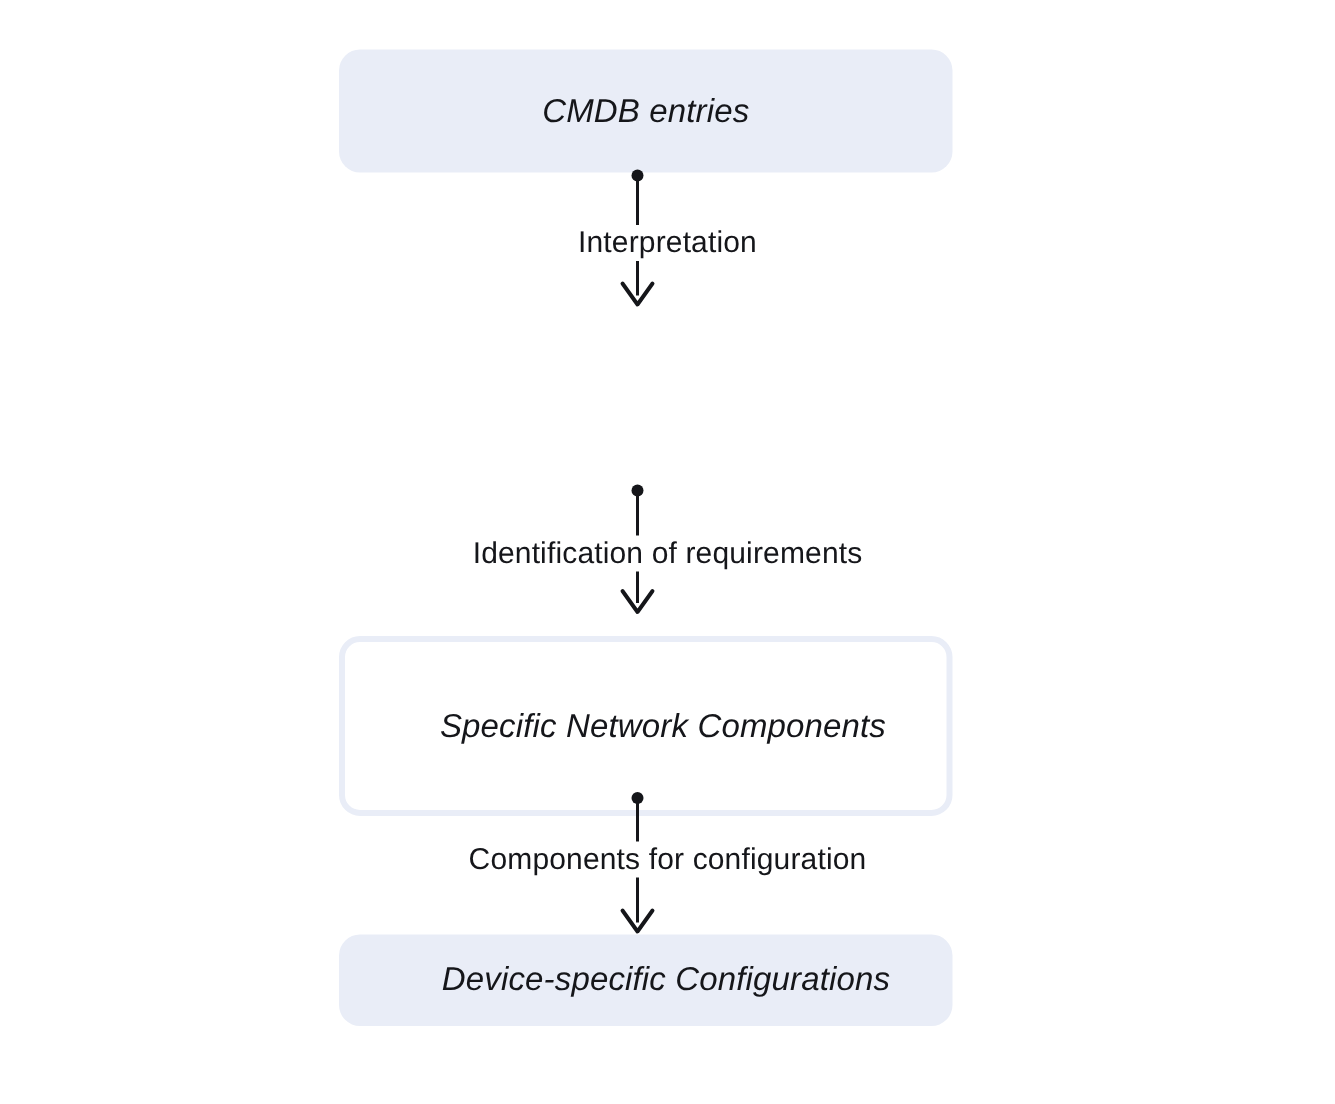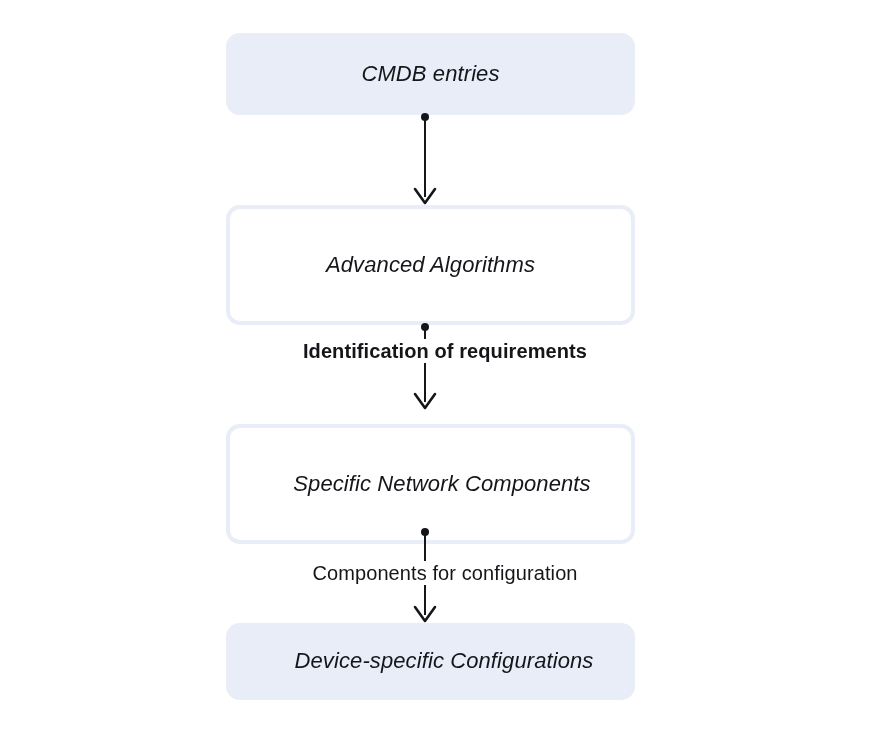--- a/index.html
+++ b/index.html
@@ -49,21 +49,21 @@
     border: none;
   }
   .node--outlined {
     background: #ffffff;
     border: 4px solid #e9edf7;
   }
 
   #node-0 { top: 33px;  height: 82px;  }
   #node-1 { top: 205px; height: 120px; }
   #node-2 { top: 424px; height: 120px; padding-left: 23px; }
-  #node-3 { top: 623px; height: 77px; padding-left: 27px;  }
+  #node-3 { top: 623px; height: 61px; padding-left: 27px;  }
 
   
   .connector {
     position: absolute;
     left: 0;
     width: 890px;
     pointer-events: none;
   }
   .connector svg {
     display: block;
@@ -85,44 +85,44 @@
     color: #15161a;
     letter-spacing: 0.1px;
   }
   .edge-label .edge-label-text {
     display: inline-block;
     background: #ffffff;
     padding: 0 7px;
   }
 
   #edge-label-0 { top: 150px; }
-  #edge-label-1 { top: 339px; font-weight: bold; }
+  #edge-label-1 { top: 357px; }
   #edge-label-2 { top: 561px; }
 </style>
 </head>
 <body>
 
 <div id="flow-canvas">
 
   <div class="node node--filled" id="node-0">
     <span class="node-label">CMDB entries</span>
   </div>
 
   <div class="connector" id="connector-0">
     <svg width="890" height="94" viewBox="0 0 890 94" aria-hidden="true">
       <circle cx="425" cy="4" r="4" fill="#15161a"></circle>
       <line x1="425" y1="4" x2="425" y2="84" stroke="#15161a" stroke-width="2"></line>
       <polyline points="415,76 425,90 435,76" fill="none" stroke="#15161a" stroke-width="2.6" stroke-linecap="round" stroke-linejoin="round"></polyline>
     </svg>
   </div>
 
+  <div class="edge-label" id="edge-label-0">
+    <span class="edge-label-text">Interpretation</span>
+  </div>
 
-  <div class="node node--outlined" id="node-1">
-    <span class="node-label">Advanced Algorithms</span>
-  </div>
 
   <div class="connector" id="connector-1">
     <svg width="890" height="89" viewBox="0 0 890 89" aria-hidden="true">
       <circle cx="425" cy="4" r="4" fill="#15161a"></circle>
       <line x1="425" y1="4" x2="425" y2="79" stroke="#15161a" stroke-width="2"></line>
       <polyline points="415,71 425,85 435,71" fill="none" stroke="#15161a" stroke-width="2.6" stroke-linecap="round" stroke-linejoin="round"></polyline>
     </svg>
   </div>
 
   <div class="edge-label" id="edge-label-1">

